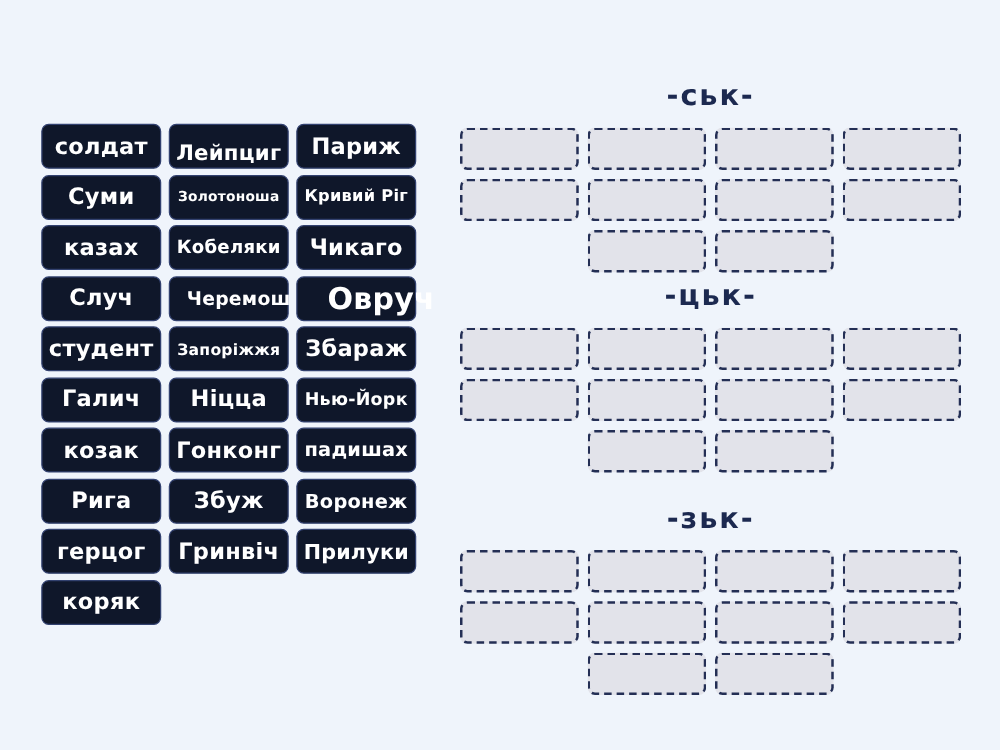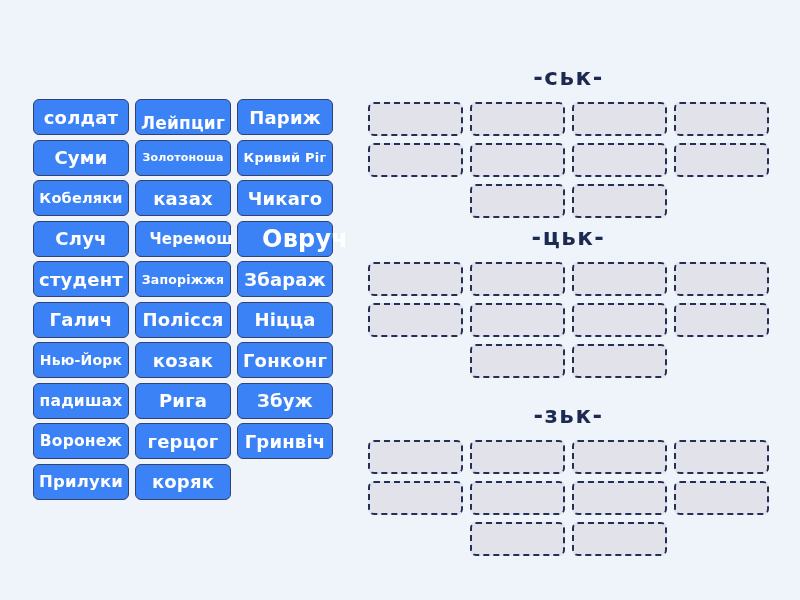--- a/index.html
+++ b/index.html
@@ -20,21 +20,21 @@
     position: absolute;
     left: 33px; top: 99px;
     display: grid;
     grid-template-columns: repeat(3, 96px);
     grid-auto-rows: 36px;
     column-gap: 6px;
     row-gap: 4.5px;
   }
   .tile {
     box-sizing: border-box;
-    background: #3b82f6;
+    background: #0f172a;
     border: 1px solid #32416f;
     border-radius: 6px;
     color: #ffffff;
     display: flex;
     align-items: center;
     justify-content: center;
     cursor: grab;
     user-select: none;
   }
   .tile span {
@@ -96,26 +96,26 @@
       <div class="tile">
         <span style="font-size: 18px;">Суми</span>
       </div>
       <div class="tile">
         <span style="font-size: 11px;">Золотоноша</span>
       </div>
       <div class="tile">
         <span style="font-size: 13px;">Кривий Ріг</span>
       </div>
       <div class="tile">
+        <span style="font-size: 18px;">казах</span>
+      </div>
+      <div class="tile">
         <span style="font-size: 14.5px;">Кобеляки</span>
       </div>
       <div class="tile">
-        <span style="font-size: 18px;">казах</span>
-      </div>
-      <div class="tile">
         <span style="font-size: 18px;">Чикаго</span>
       </div>
       <div class="tile">
         <span style="font-size: 18px;">Случ</span>
       </div>
       <div class="tile">
         <span style="font-size: 15px; margin-left: 16px;">Черемош</span>
       </div>
       <div class="tile">
         <span style="font-size: 24px; margin-left: 40px;">Овруч</span>
@@ -124,23 +124,20 @@
         <span style="font-size: 18px;">студент</span>
       </div>
       <div class="tile">
         <span style="font-size: 12.5px;">Запоріжжя</span>
       </div>
       <div class="tile">
         <span style="font-size: 18px;">Збараж</span>
       </div>
       <div class="tile">
         <span style="font-size: 18px;">Галич</span>
-      </div>
-      <div class="tile">
-        <span style="font-size: 18px;">Полісся</span>
       </div>
       <div class="tile">
         <span style="font-size: 18px;">Ніцца</span>
       </div>
       <div class="tile">
         <span style="font-size: 14px;">Нью-Йорк</span>
       </div>
       <div class="tile">
         <span style="font-size: 18px;">козак</span>
       </div>

